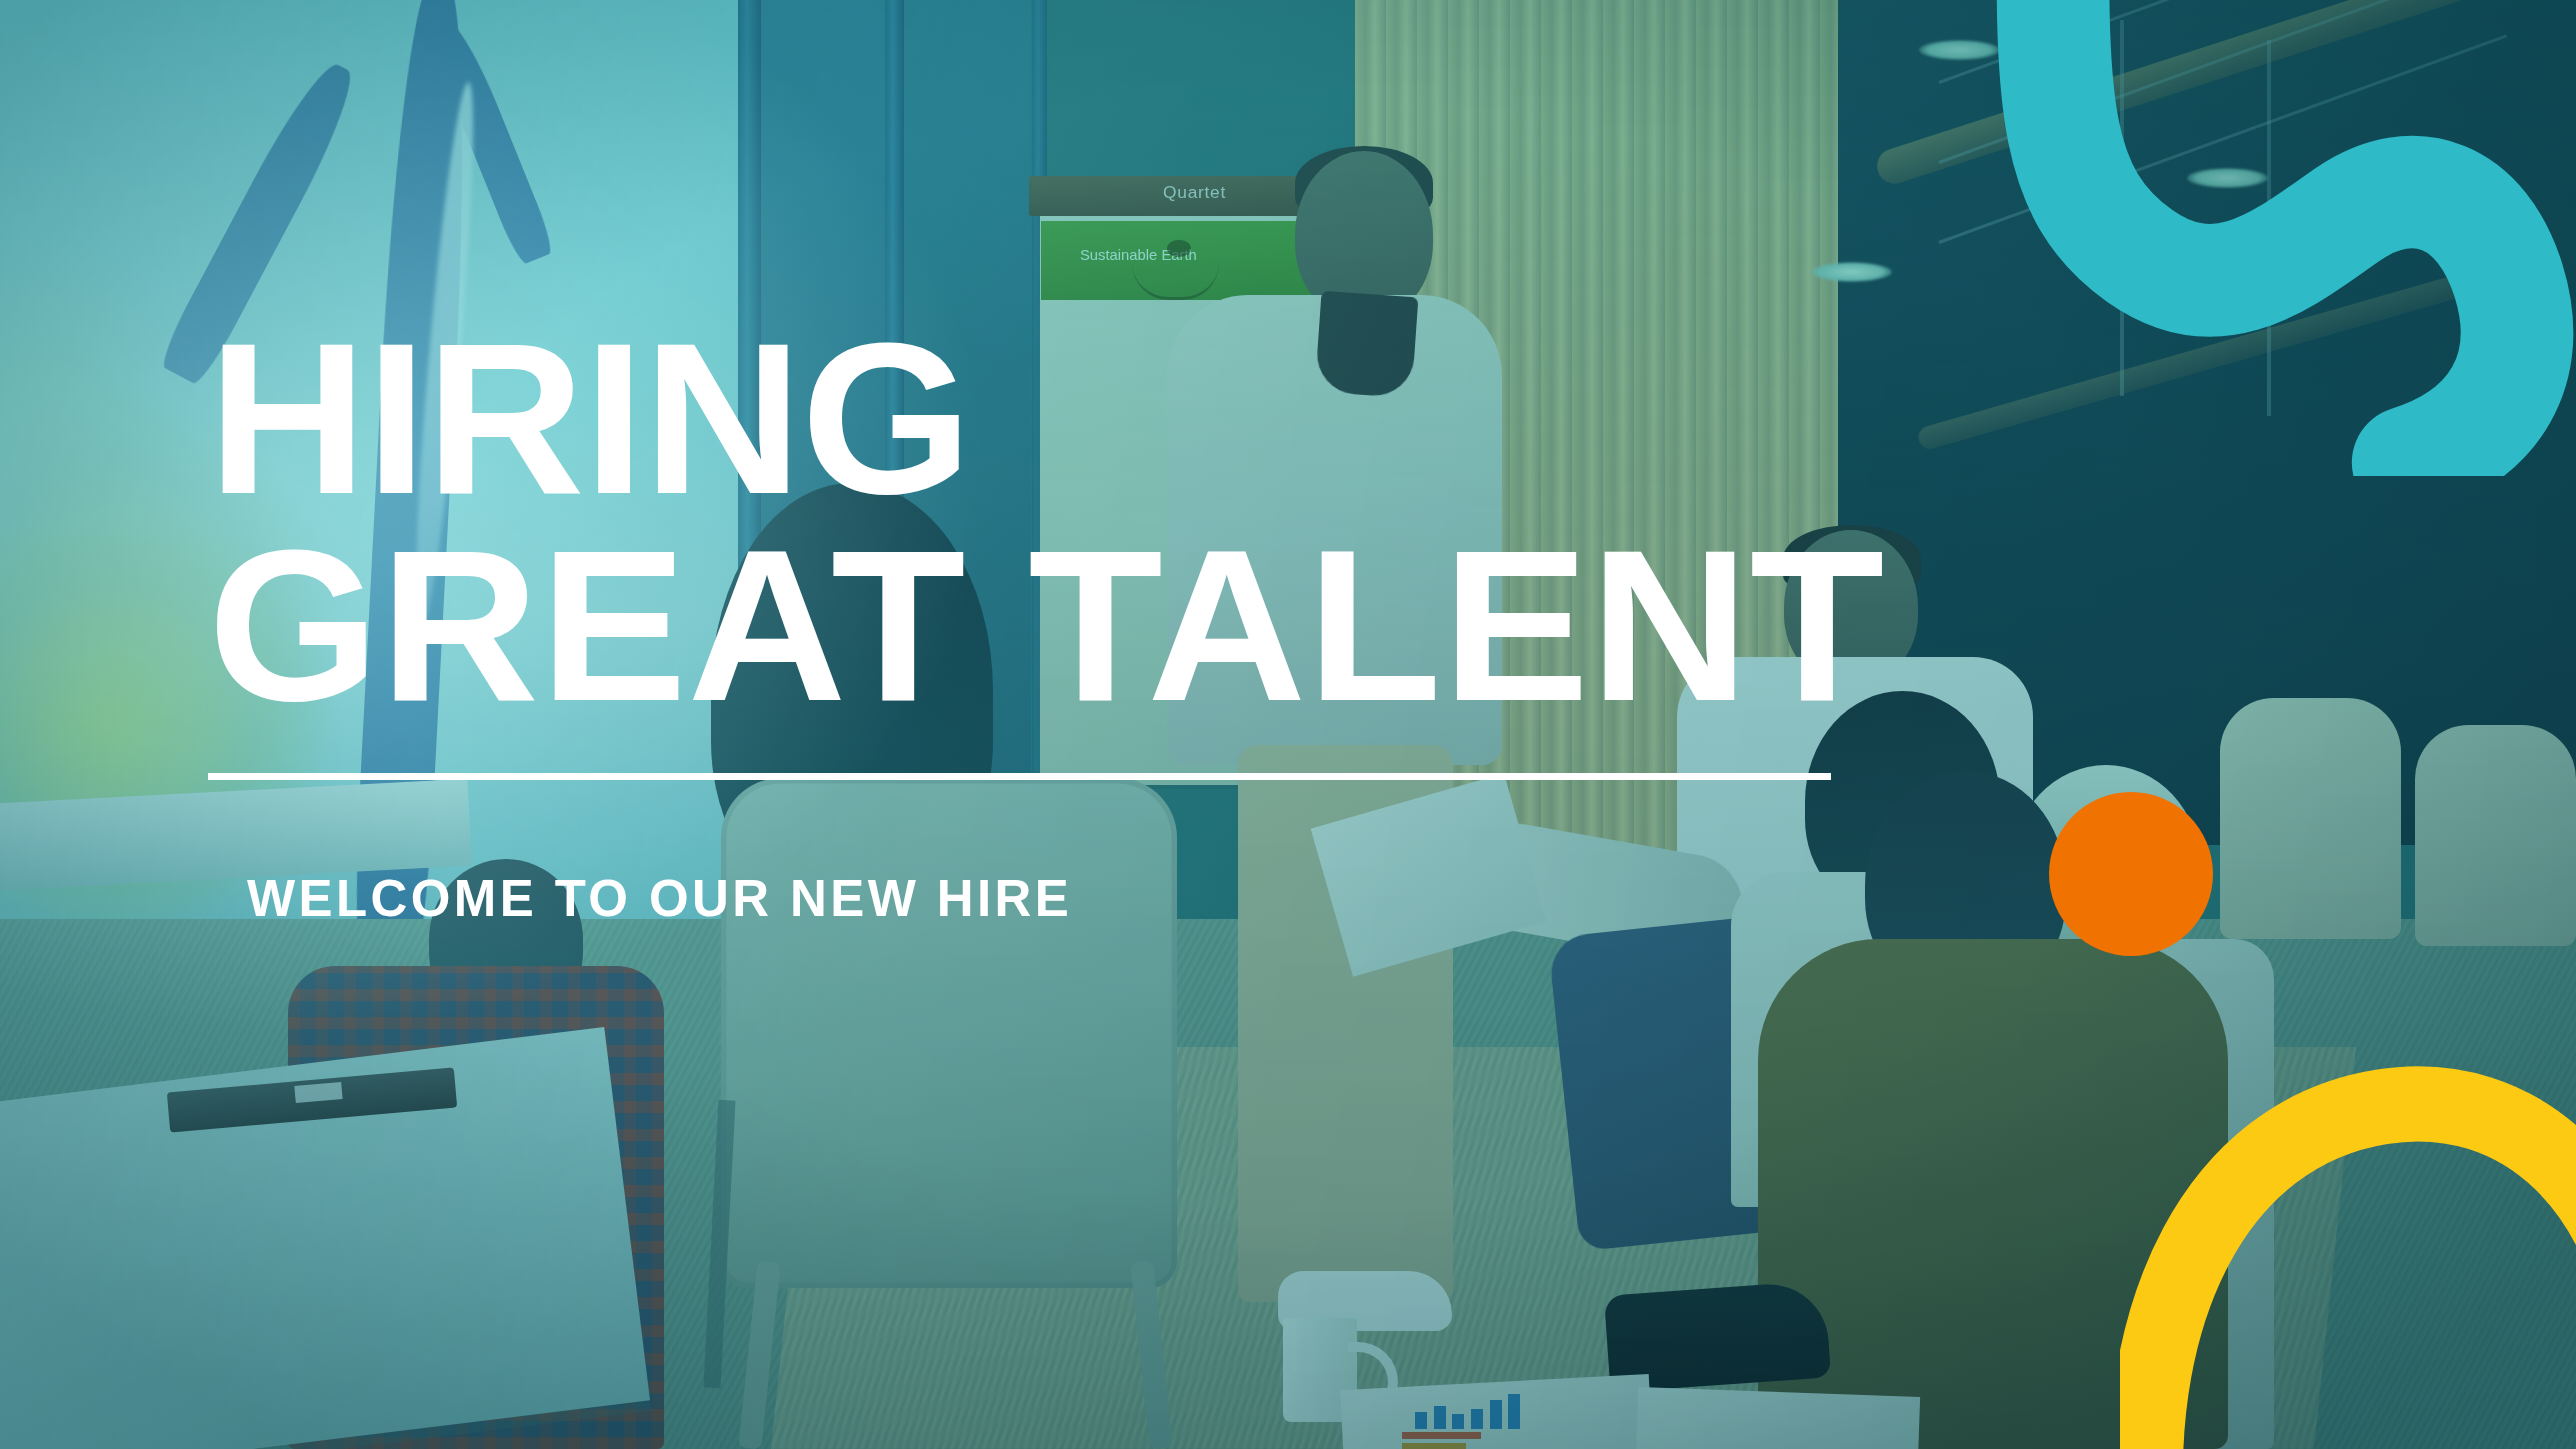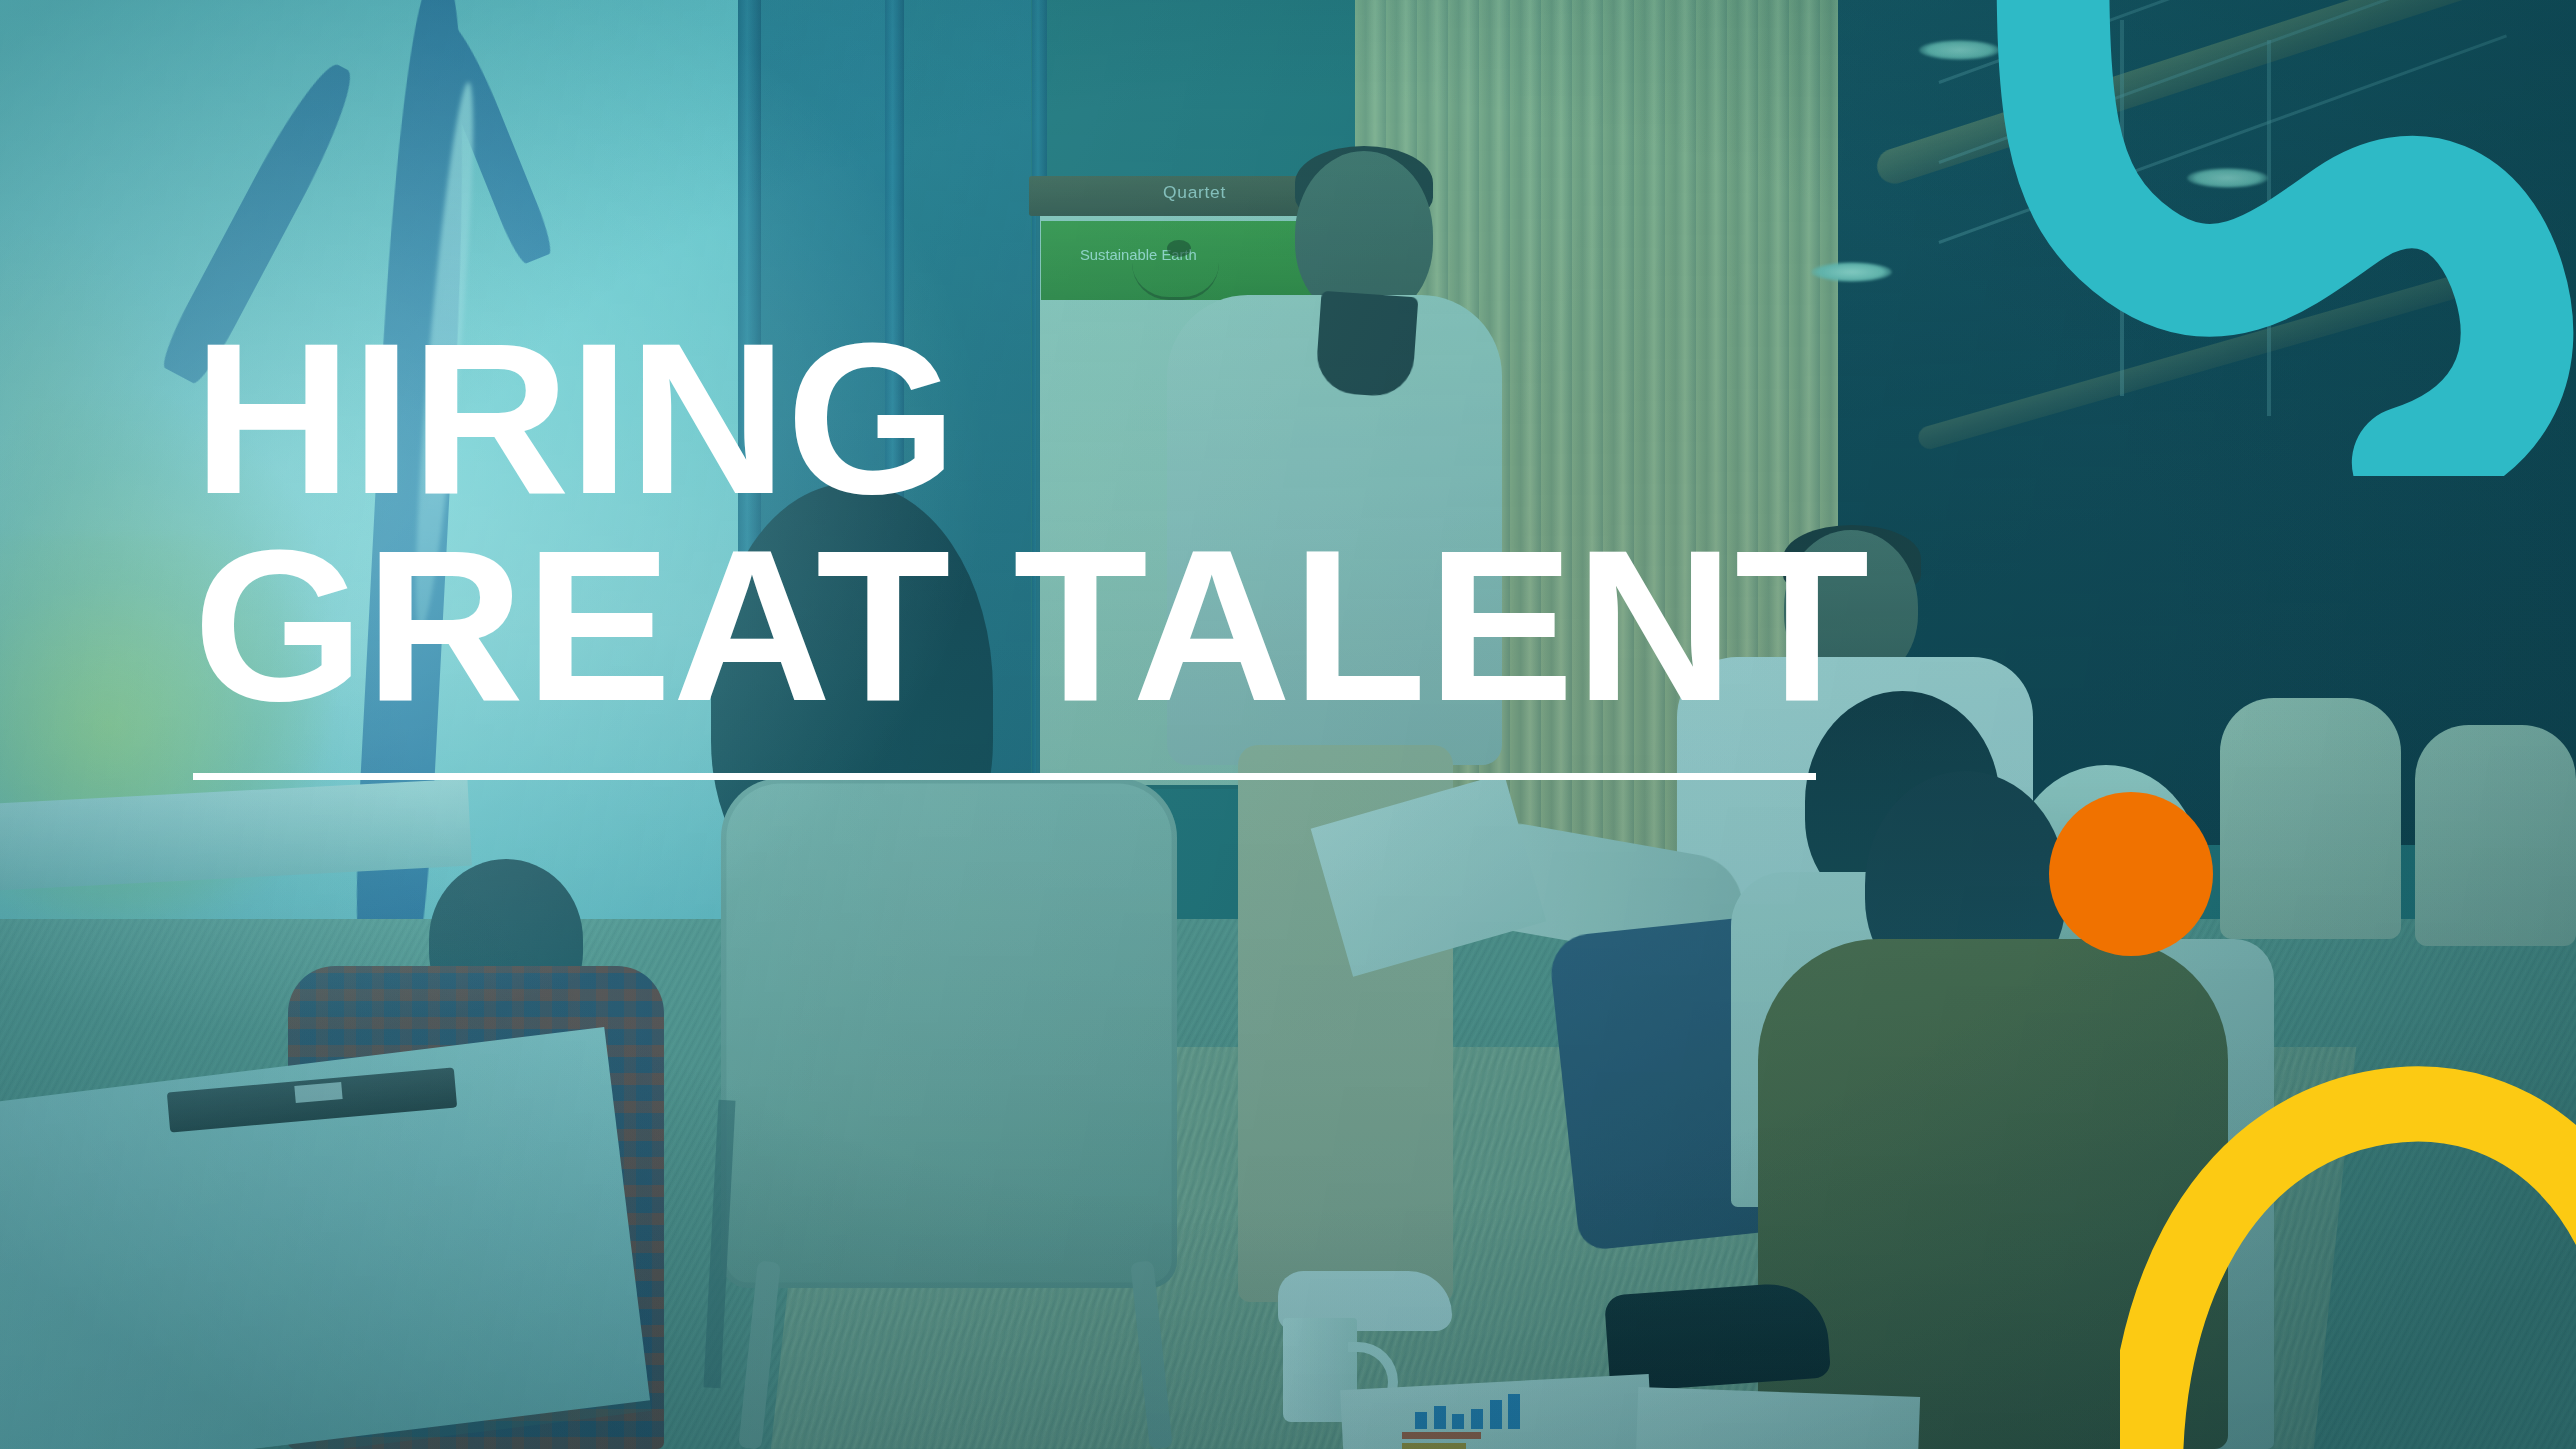--- a/index.html
+++ b/index.html
@@ -483,21 +483,21 @@
   .circle-orange {
     position: absolute;
     left: 2049px; top: 792px;
     width: 164px; height: 164px;
     border-radius: 50%;
   }
 
   
   .content {
     position: absolute;
-    left: 193px;
+    left: 208px;
     top: 315px;
     width: 1650px;
   }
   .headline {
     margin: 0;
     color: #ffffff;
     font-family: "Liberation Sans Narrow", "Liberation Sans", "DejaVu Sans Condensed", sans-serif;
     font-weight: 700;
     font-size: 216px;
     line-height: .96;
@@ -656,16 +656,17 @@
                C 600 76, 760 240, 780 470" fill="none" stroke="#FCCA13" stroke-width="112" stroke-linecap="butt"></path>
     </svg>
   </div>
 
   <div class="content">
     <h1 class="headline">
       <span>HIRING</span>
       <span class="l2">GREAT TALENT</span>
     </h1>
     <div class="rule"></div>
+    <div class="subline">WELCOME TO OUR NEW HIRE</div>
   </div>
 
 </div>
 
 
 </body></html>

